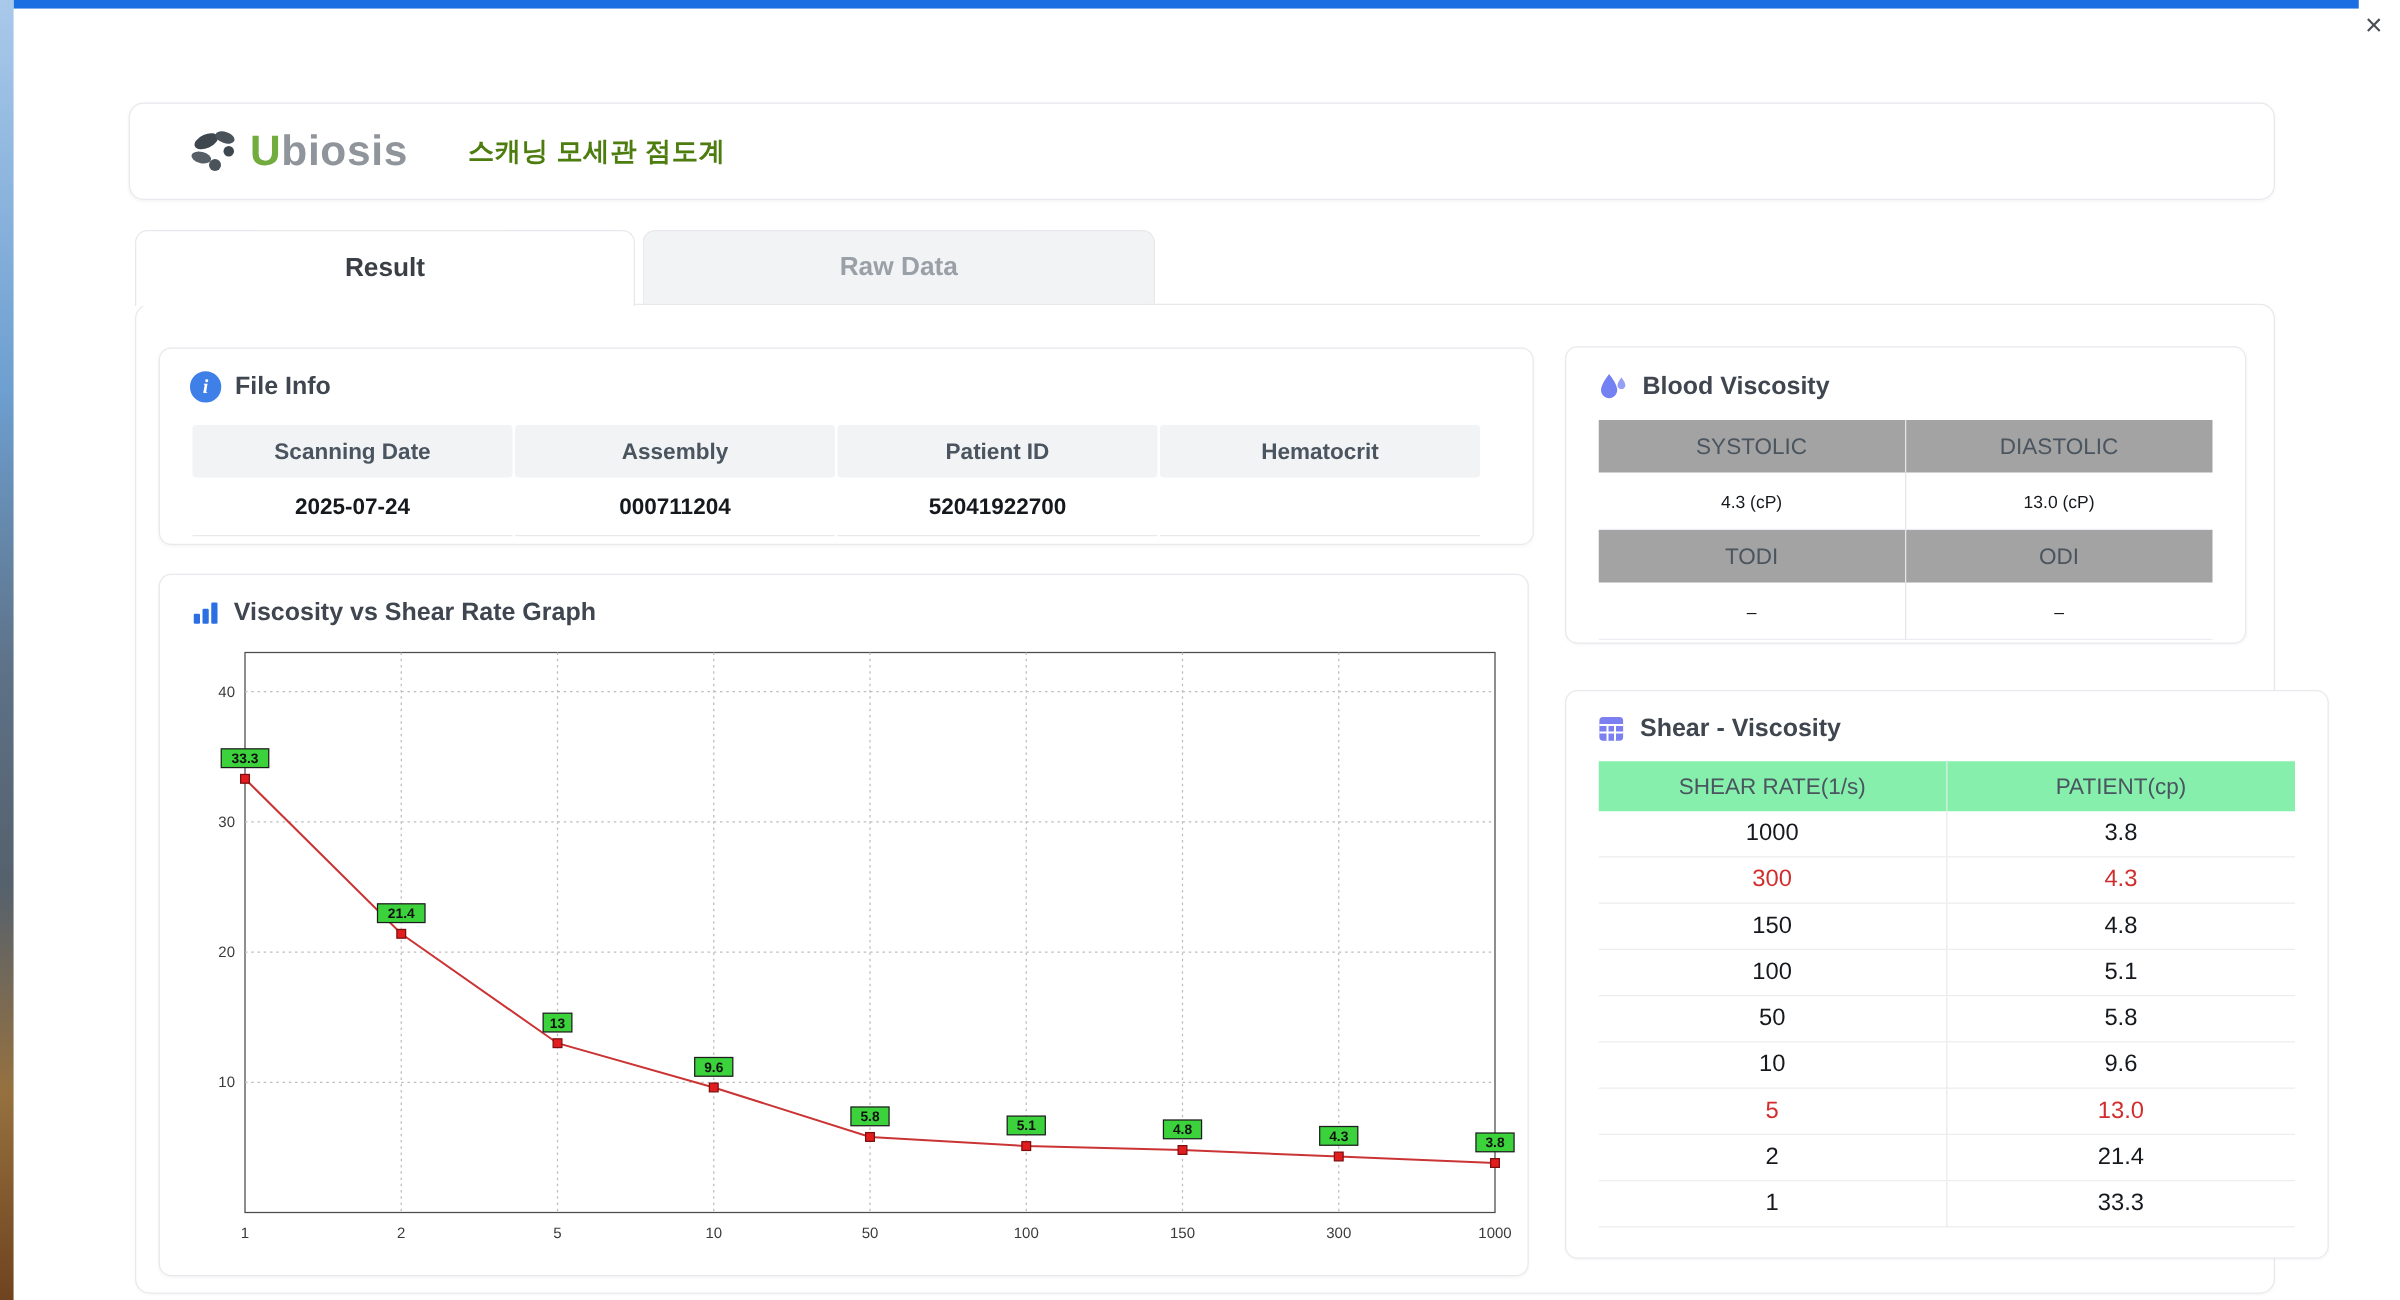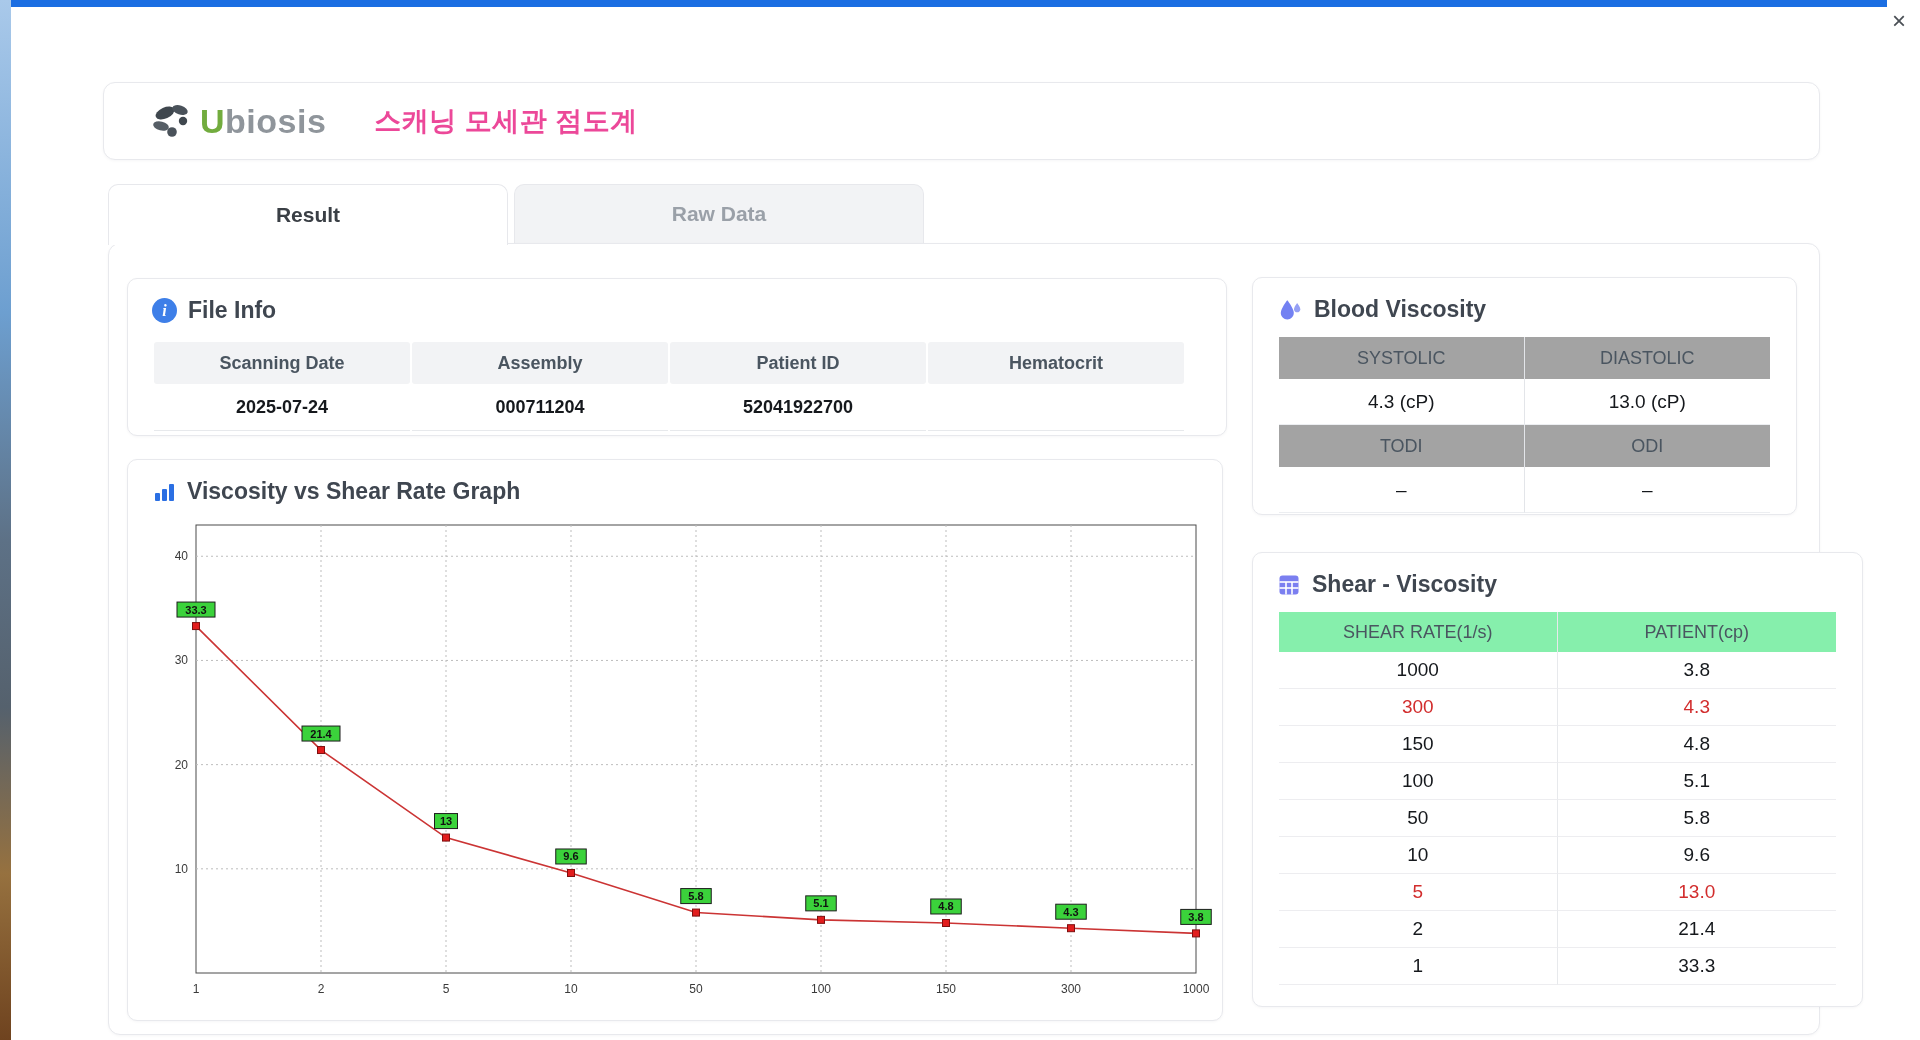--- a/index.html
+++ b/index.html
@@ -21,33 +21,33 @@
   }
   .card{ position:absolute; background:#fff; border:1px solid #e8e9ed; border-radius:10px; box-shadow:0 1px 3px rgba(16,24,40,.04); }
 
   
   .header-card{ left:92px; top:75px; width:1717px; height:78px; border-radius:12px; display:flex; align-items:center; padding-left:46px; }
   .logo{ display:flex; align-items:center; }
   .logo svg{ margin-right:2px; }
   .logo-text{ font-size:34px; font-weight:600; letter-spacing:.5px; }
   .logo-u{ color:#72ac3e; }
   .logo-rest{ color:#8f959b; }
-  .app-title{ margin-left:48px; font-size:27px; font-weight:700; color:#ec4899; letter-spacing:.5px; }
+  .app-title{ margin-left:48px; font-size:21px; font-weight:700; color:#4d7c0f; letter-spacing:.5px; }
 
   
   .tab{ position:absolute; top:177px; display:flex; align-items:center; justify-content:center;
         font-size:21px; font-weight:700; border-radius:10px 10px 0 0; border:1px solid #e7e8ec; border-bottom:none; cursor:pointer; }
   .tab-result{ left:97px; width:400px; height:61px; background:#fff; color:#3a3f45; z-index:6; }
   .tab-raw{ left:503px; width:410px; height:59px; background:#f2f3f5; color:#9aa0a8; z-index:4; }
 
   
   .main-card{ left:97px; top:236px; width:1712px; height:792px; border-radius:12px; z-index:5; }
 
   .card-head{ display:flex; align-items:center; gap:11px; padding:18px 0 0 24px; }
-  .card-title{ font-size:23px; font-weight:700; color:#3f4650; }
+  .card-title{ font-size:20px; font-weight:700; color:#3f4650; }
 
   .info-icon{ width:25px; height:25px; border-radius:50%; background:#3e7fe8; color:#fff;
               display:flex; align-items:center; justify-content:center;
               font-size:16px; font-weight:700; font-family:"Liberation Serif","DejaVu Serif",serif; font-style:italic; }
 
   
   .file-info{ left:18px; top:34px; width:1100px; height:158px; }
   .fi-grid{ display:grid; grid-template-columns:repeat(4,1fr); gap:2px; margin:18px 42px 0 26px;font-weight:bold; }
   .fi-label{ height:42px; background:#f2f3f5; border-radius:3px; display:flex; align-items:center; justify-content:center;
              font-size:18px; color:#4a5560; }
@@ -56,21 +56,21 @@
 
   
   .graph-card{ left:18px; top:215px; width:1096px; height:562px; }
   .chart-wrap{ margin:12px 0 0 24px; }
 
   
   .bv-card{ left:1143px; top:33px; width:545px; height:238px; }
   .bv-table{ display:grid; grid-template-columns:1fr 1fr; margin:14px 26px 0 26px; }
   .bv-cell{ display:flex; align-items:center; justify-content:center; }
   .bv-head{ height:42px; background:#a3a3a3; font-size:18px; color:#4a5560; }
-  .bv-val{ height:46px; font-size:19px; color:#15181c; border-bottom:1px solid #eceef1; }
+  .bv-val{ height:46px; font-size:14px; color:#15181c; border-bottom:1px solid #eceef1; }
   .bv-div{ border-right:1px solid #e3e5e9; }
 
   
   .sv-card{ left:1143px; top:308px; width:611px; height:455px; }
   .sv-table{ margin:14px 26px 0 26px; }
   .sv-hrow, .sv-row{ display:grid; grid-template-columns:1fr 1fr; }
   .sv-hcell{ height:40px; background:#86efac; display:flex; align-items:center; justify-content:center;
              font-size:18px; color:#4a5560; }
   .sv-cell{ height:37px; display:flex; align-items:center; justify-content:center;
             font-size:19px; color:#15181c; border-bottom:1px solid #ededf0; }

